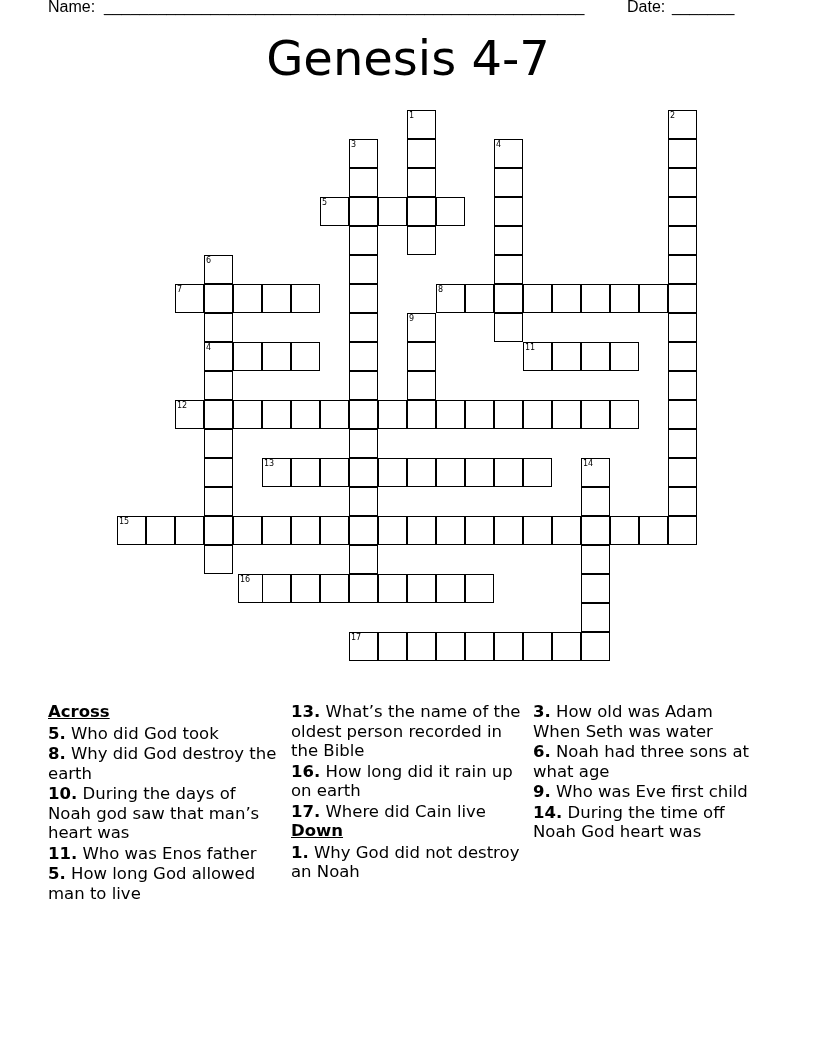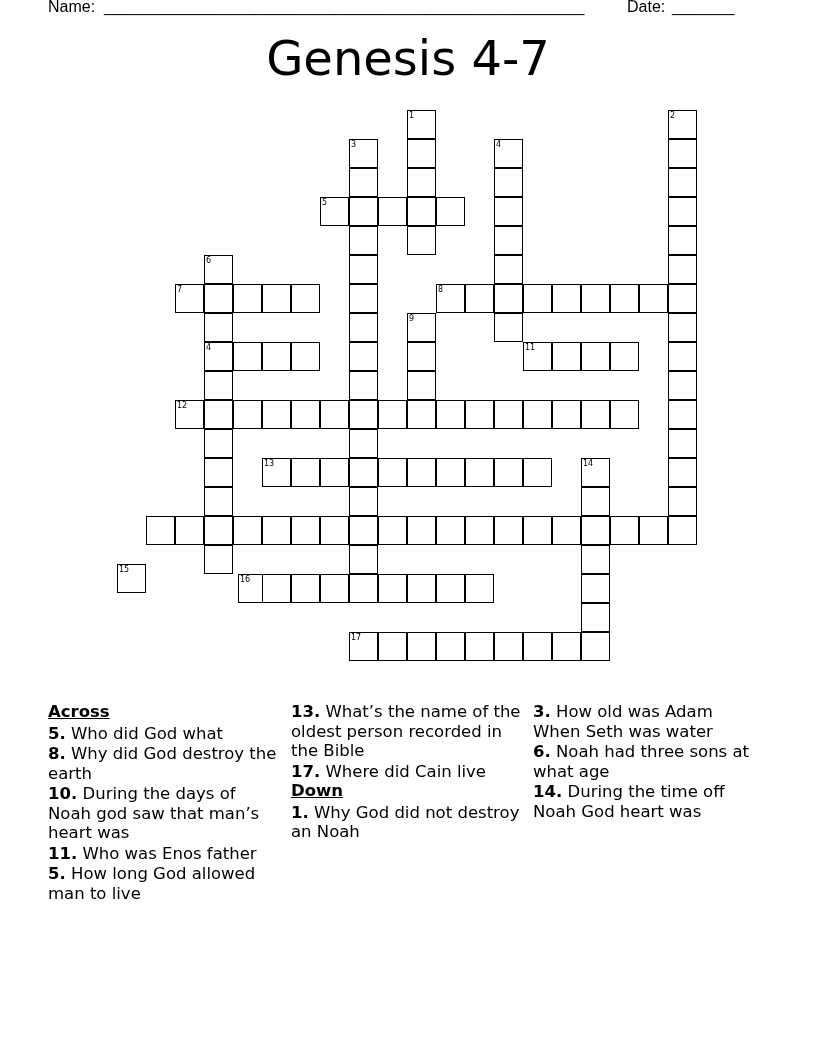--- a/index.html
+++ b/index.html
@@ -163,21 +163,21 @@
     <div class="cell" style="left: 523px; top: 458px;"></div>
     <div class="cell" style="left: 581px; top: 458px;">
       <span class="num">14</span>
     </div>
     <div class="cell" style="left: 581px; top: 487px;"></div>
     <div class="cell" style="left: 581px; top: 516px;"></div>
     <div class="cell" style="left: 581px; top: 545px;"></div>
     <div class="cell" style="left: 581px; top: 574px;"></div>
     <div class="cell" style="left: 581px; top: 603px;"></div>
     <div class="cell" style="left: 581px; top: 632px;"></div>
-    <div class="cell" style="left: 117px; top: 516px; margin-top: 48px;">
+    <div class="cell" style="left: 117px; top: 516px;">
       <span class="num">15</span>
     </div>
     <div class="cell" style="left: 146px; top: 516px;"></div>
     <div class="cell" style="left: 175px; top: 516px;"></div>
     <div class="cell" style="left: 233px; top: 516px;"></div>
     <div class="cell" style="left: 262px; top: 516px;"></div>
     <div class="cell" style="left: 291px; top: 516px;"></div>
     <div class="cell" style="left: 320px; top: 516px;"></div>
     <div class="cell" style="left: 378px; top: 516px;"></div>
     <div class="cell" style="left: 407px; top: 516px;"></div>
@@ -206,38 +206,40 @@
     <div class="cell" style="left: 436px; top: 632px;"></div>
     <div class="cell" style="left: 465px; top: 632px;"></div>
     <div class="cell" style="left: 494px; top: 632px;"></div>
     <div class="cell" style="left: 523px; top: 632px;"></div>
     <div class="cell" style="left: 552px; top: 632px;"></div>
   </div>
 
 <div class="clues" id="col1">
   <span class="heading">Across</span>
   <div>
-      <span class="clue"><span class="n">5.</span> <span>Who did God what</span></span>
+      <span class="clue"><span class="n">5.</span> <span>Who did God took</span></span>
       <span class="clue"><span class="n">8.</span> <span>Why did God destroy the earth</span></span>
       <span class="clue"><span class="n">10.</span> <span>During the days of Noah god saw that man’s heart was</span></span>
       <span class="clue"><span class="n">11.</span> <span>Who was Enos father</span></span>
       <span class="clue"><span class="n">5.</span> <span>How long God allowed man to live</span></span>
     </div>
 </div>
 
 <div class="clues" id="col2">
   <div>
       <span class="clue"><span class="n">13.</span> <span>What’s the name of the oldest person recorded in the Bible</span></span>
+      <span class="clue"><span class="n">16.</span> <span>How long did it rain up on earth</span></span>
       <span class="clue"><span class="n">17.</span> <span>Where did Cain live</span></span>
     </div>
   <span class="heading" style="margin-top:-1px">Down</span>
   <div>
       <span class="clue"><span class="n">1.</span> <span>Why God did not destroy an Noah</span></span>
     </div>
 </div>
 
 <div class="clues" id="col3">
   <div>
       <span class="clue"><span class="n">3.</span> <span>How old was Adam When Seth was water</span></span>
       <span class="clue"><span class="n">6.</span> <span>Noah had three sons at what age</span></span>
+      <span class="clue"><span class="n">9.</span> <span>Who was Eve first child</span></span>
       <span class="clue"><span class="n">14.</span> <span>During the time off Noah God heart was</span></span>
     </div>
 </div>
 
 </body></html>

